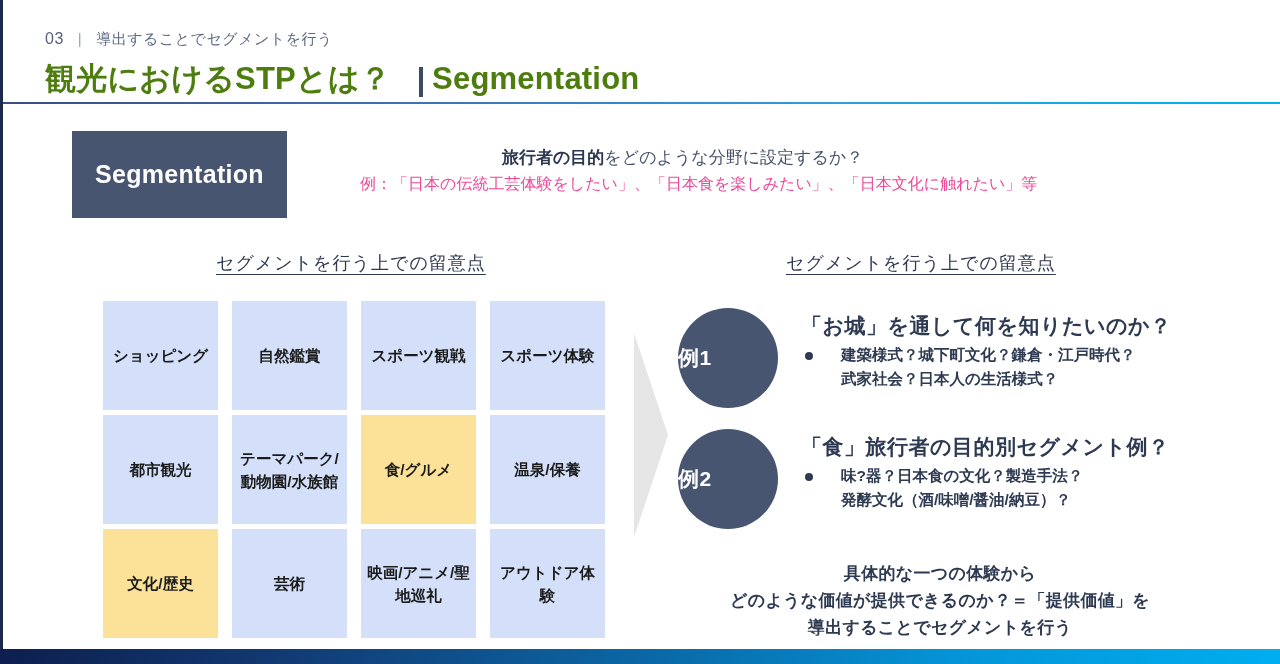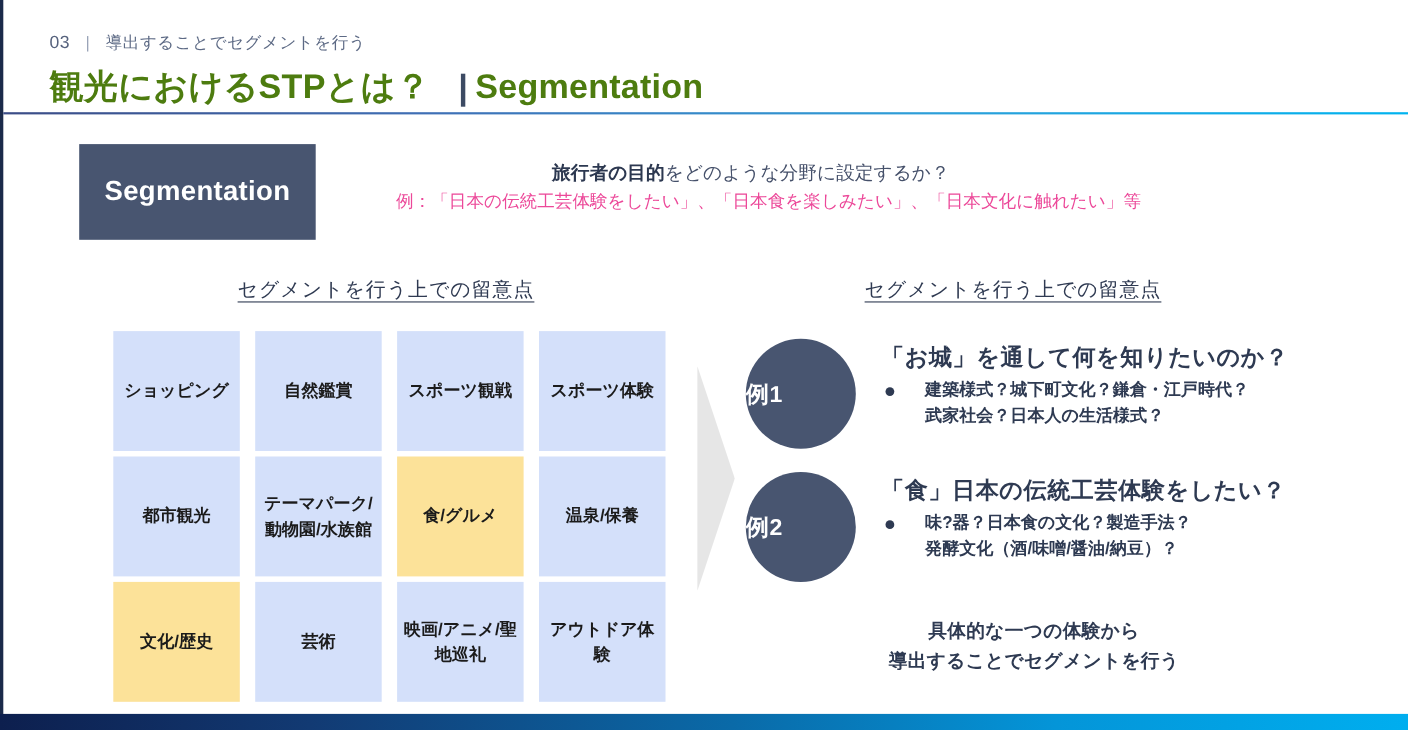--- a/index.html
+++ b/index.html
@@ -244,31 +244,32 @@
         </div>
       </div>
     </div>
   </div>
 
   <div class="example" id="example-2">
     <div class="ex-badge">
       <span>例2</span>
     </div>
     <div class="ex-body">
-      <div class="ex-title">「食」日本の伝統工芸体験をしたい？</div>
+      <div class="ex-title">「食」旅行者の目的別セグメント例？</div>
       <div class="ex-bullets">
         <div class="ex-dot"></div>
         <div class="ex-lines">
           <div>味?器？日本食の文化？製造手法？</div>
           <div>発酵文化（酒/味噌/醤油/納豆）？</div>
         </div>
       </div>
     </div>
   </div>
 
   <div class="conclusion">
     <div>具体的な一つの体験から</div>
+    <div>どのような価値が提供できるのか？＝「提供価値」を</div>
     <div>導出することでセグメントを行う</div>
   </div>
 
   <div class="footer-bar"></div>
 
 </div>
 
 </body></html>

